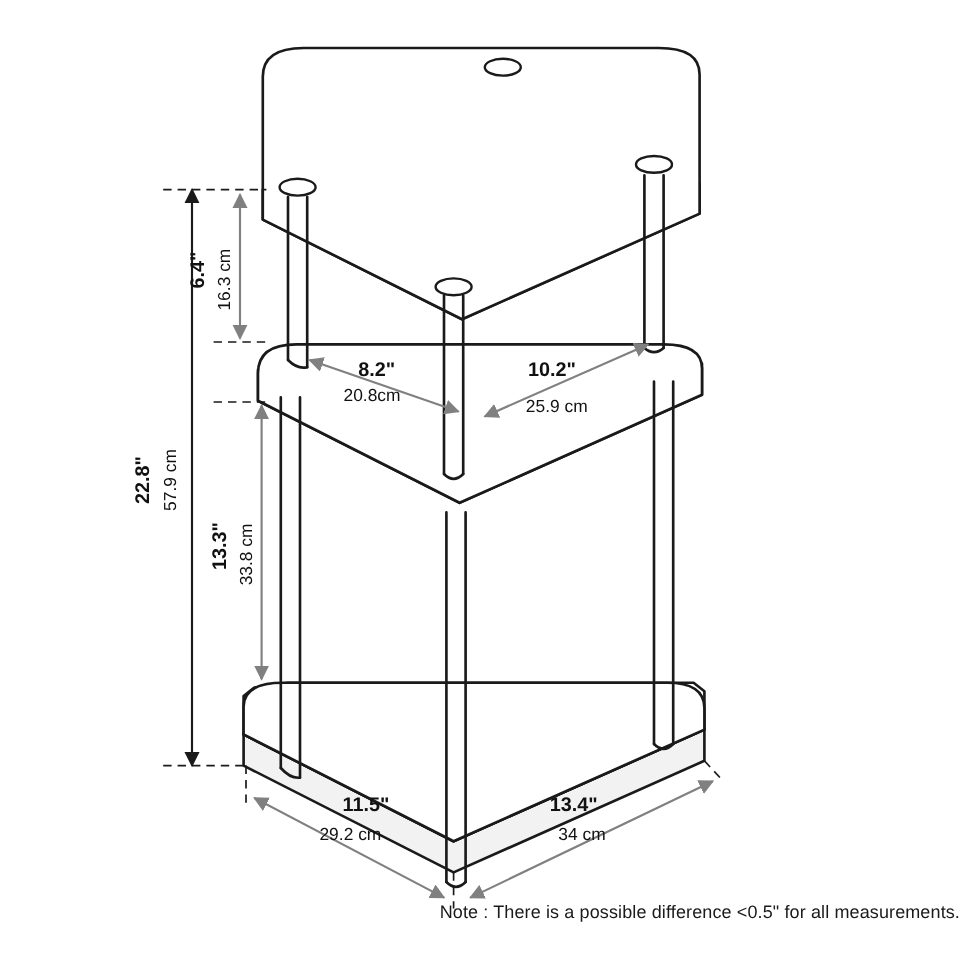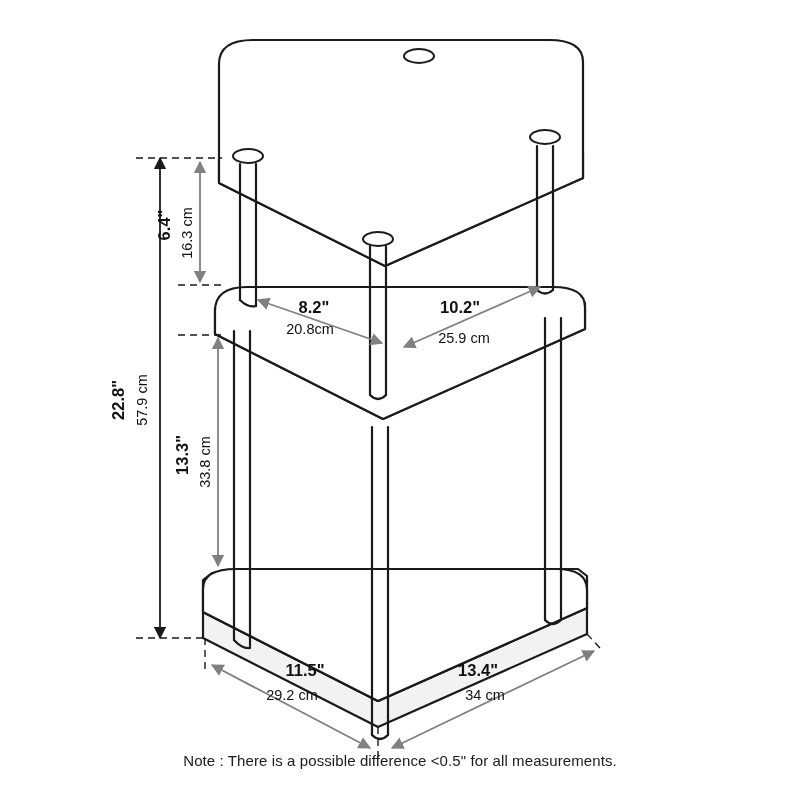--- a/index.html
+++ b/index.html
@@ -25,21 +25,21 @@
   svg.diagram {
     display: block;
     width: 800px;
     height: 800px;
   }
   .note {
     position: absolute;
     left: 0;
     top: 752px;
     width: 800px;
-    text-align: center;
+    text-align: right;
     font-size: 15px;
     color: #1a1a1a;
     letter-spacing: 0.1px;
   }
   .dim-primary {
     font-size: 16.5px;
     font-weight: bold;
     fill: #111111;
     font-family: "Liberation Sans", sans-serif;
   }

